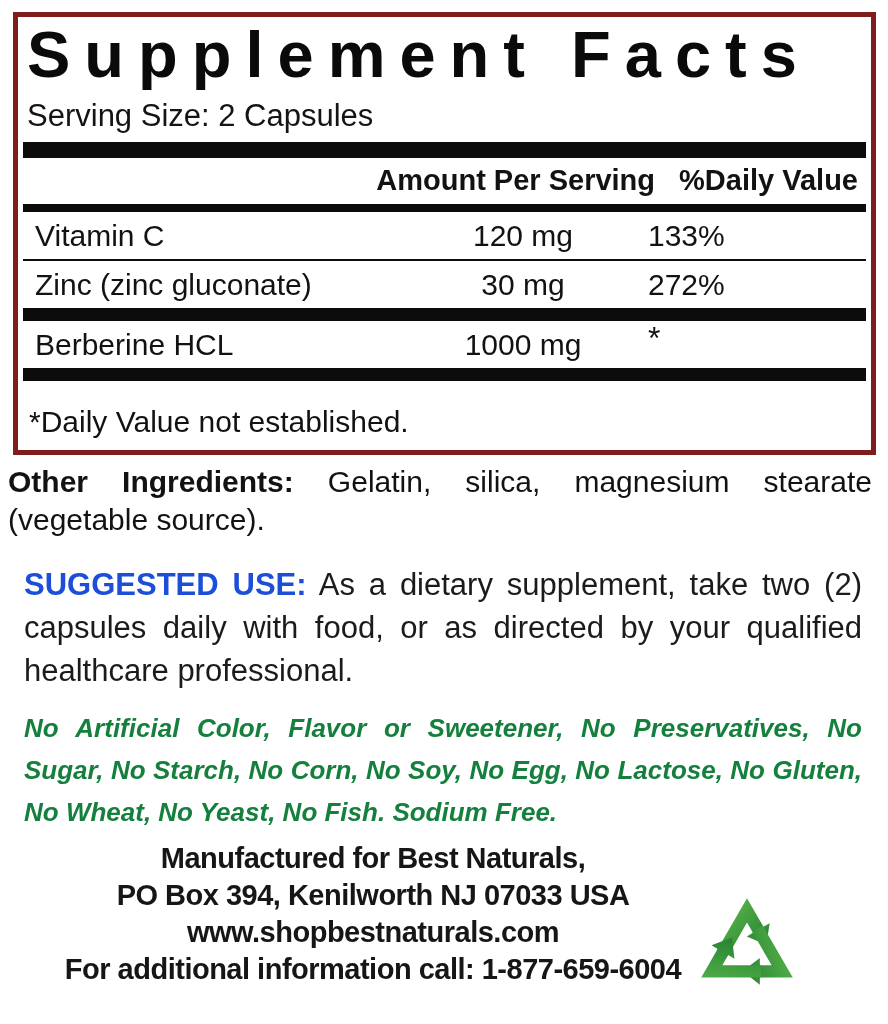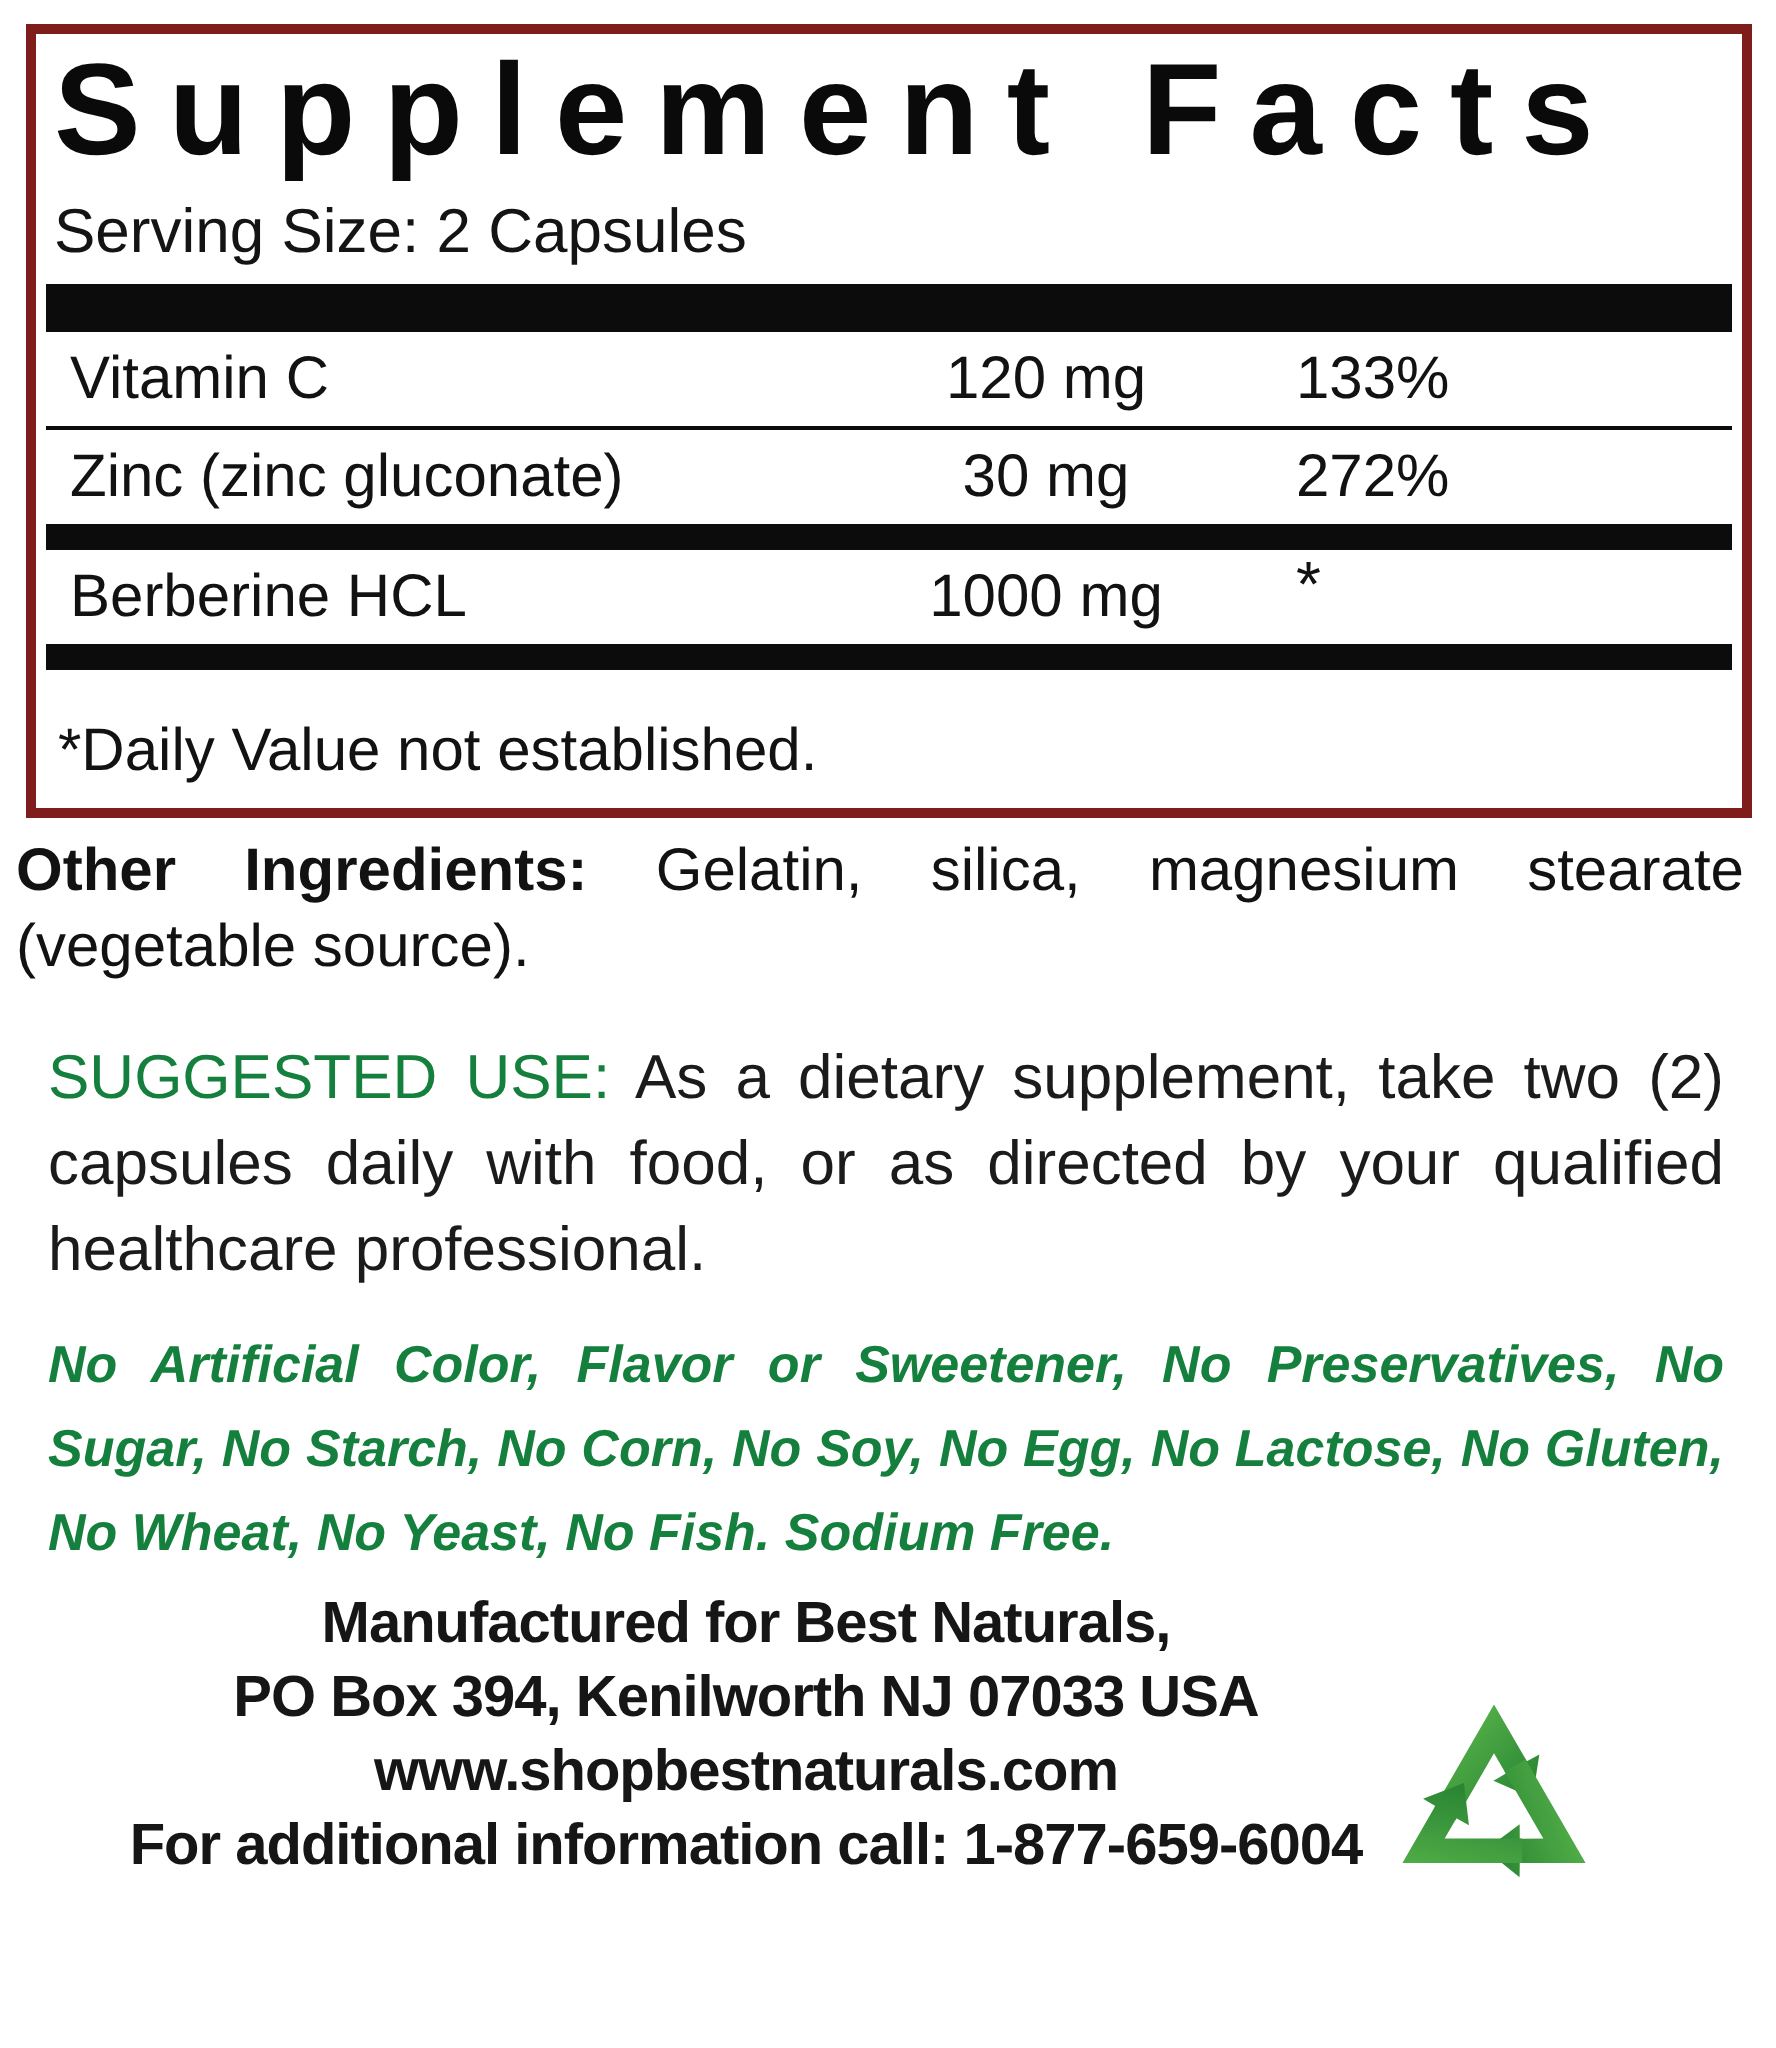--- a/index.html
+++ b/index.html
@@ -76,22 +76,22 @@
 
   
   .suggested-use {
     margin: 24px 26px 0 24px;
     font-size: 31px;
     line-height: 43px;
     text-align: justify;
     color: #1b1b1b;
   }
   .suggested-use .su-label {
-    color: #15803d;
-    font-weight: 400;
+    color: #1d4ed8;
+    font-weight: 700;
   }
 
   
   .claims {
     margin: 15px 26px 0 24px;
     font-size: 26px;
     line-height: 42px;
     font-weight: 700;
     font-style: italic;
     color: #15803d;
@@ -124,20 +124,24 @@
 </style>
 </head>
 <body>
 
 <div class="facts-box">
   <div class="facts-title">Supplement Facts</div>
   <div class="serving-line">Serving Size: 2 Capsules</div>
 
   <div class="bar"></div>
 
+  <div class="col-header">
+    <span>Amount Per Serving</span>
+    <span>%Daily Value</span>
+  </div>
 
   <div class="bar mid"></div>
 
   <div class="nutrient-row">
     <span class="cell-name">Vitamin C</span>
     <span class="cell-amt">120 mg</span>
     <span class="cell-dv">133%</span>
   </div>
 
   <div class="bar hairline"></div>

